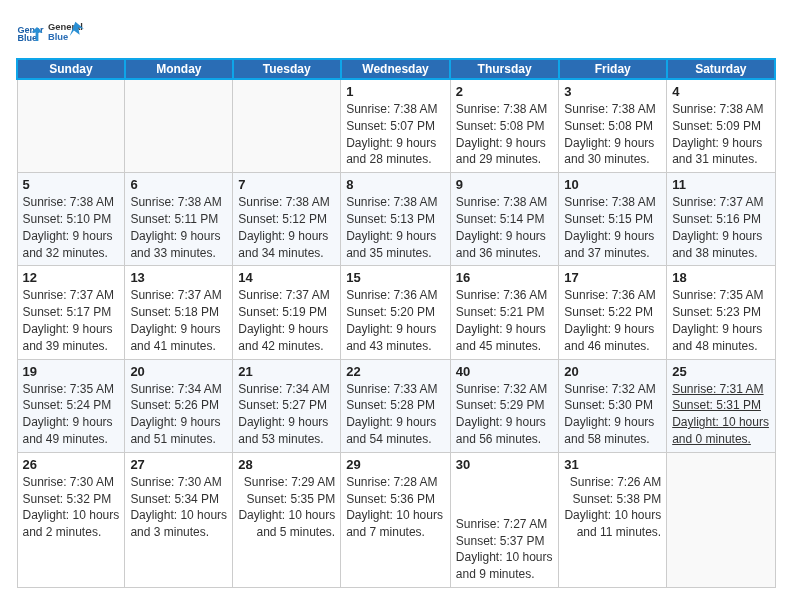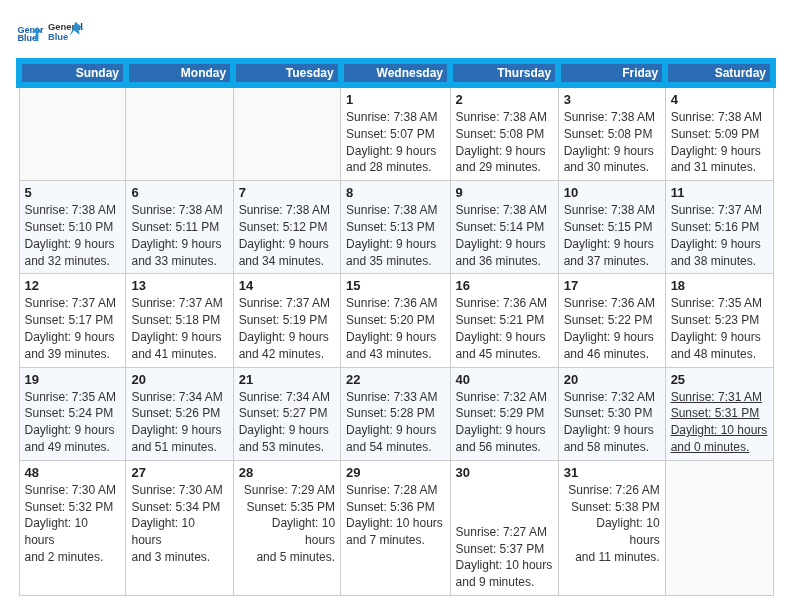--- a/index.html
+++ b/index.html
@@ -42,22 +42,22 @@
       width: 100%;
       border-collapse: collapse;
       margin-top: 6px;
     }
     .calendar thead tr th {
       background: #2a6db5;
       color: #fff;
       font-size: 12px;
       font-weight: bold;
       padding: 2px 4px;
-      border: 6px solid #0ea5e9;
-      text-align: right;
+      border: 2px solid #0ea5e9;
+      text-align: center;
     }
     .calendar tbody tr td {
       vertical-align: top;
       border: 1px solid #ccc;
       padding: 4px 5px;
       width: 113px;
       font-size: 10.5px;
       color: #333;
       background: #fff;
       min-height: 80px;
@@ -301,21 +301,21 @@
         <td>
           <span class="day-num">25</span>
           <div class="day-info" style="white-space: pre-line; text-decoration: underline;">Sunrise: 7:31 AM
 Sunset: 5:31 PM
 Daylight: 10 hours
 and 0 minutes.</div>
         </td>
       </tr>
       <tr>
         <td>
-          <span class="day-num">48</span>
+          <span class="day-num">26</span>
           <div class="day-info" style="white-space: pre-line;">Sunrise: 7:30 AM
 Sunset: 5:32 PM
 Daylight: 10 hours
 and 2 minutes.</div>
         </td>
         <td>
           <span class="day-num">27</span>
           <div class="day-info" style="white-space: pre-line;">Sunrise: 7:30 AM
 Sunset: 5:34 PM
 Daylight: 10 hours

